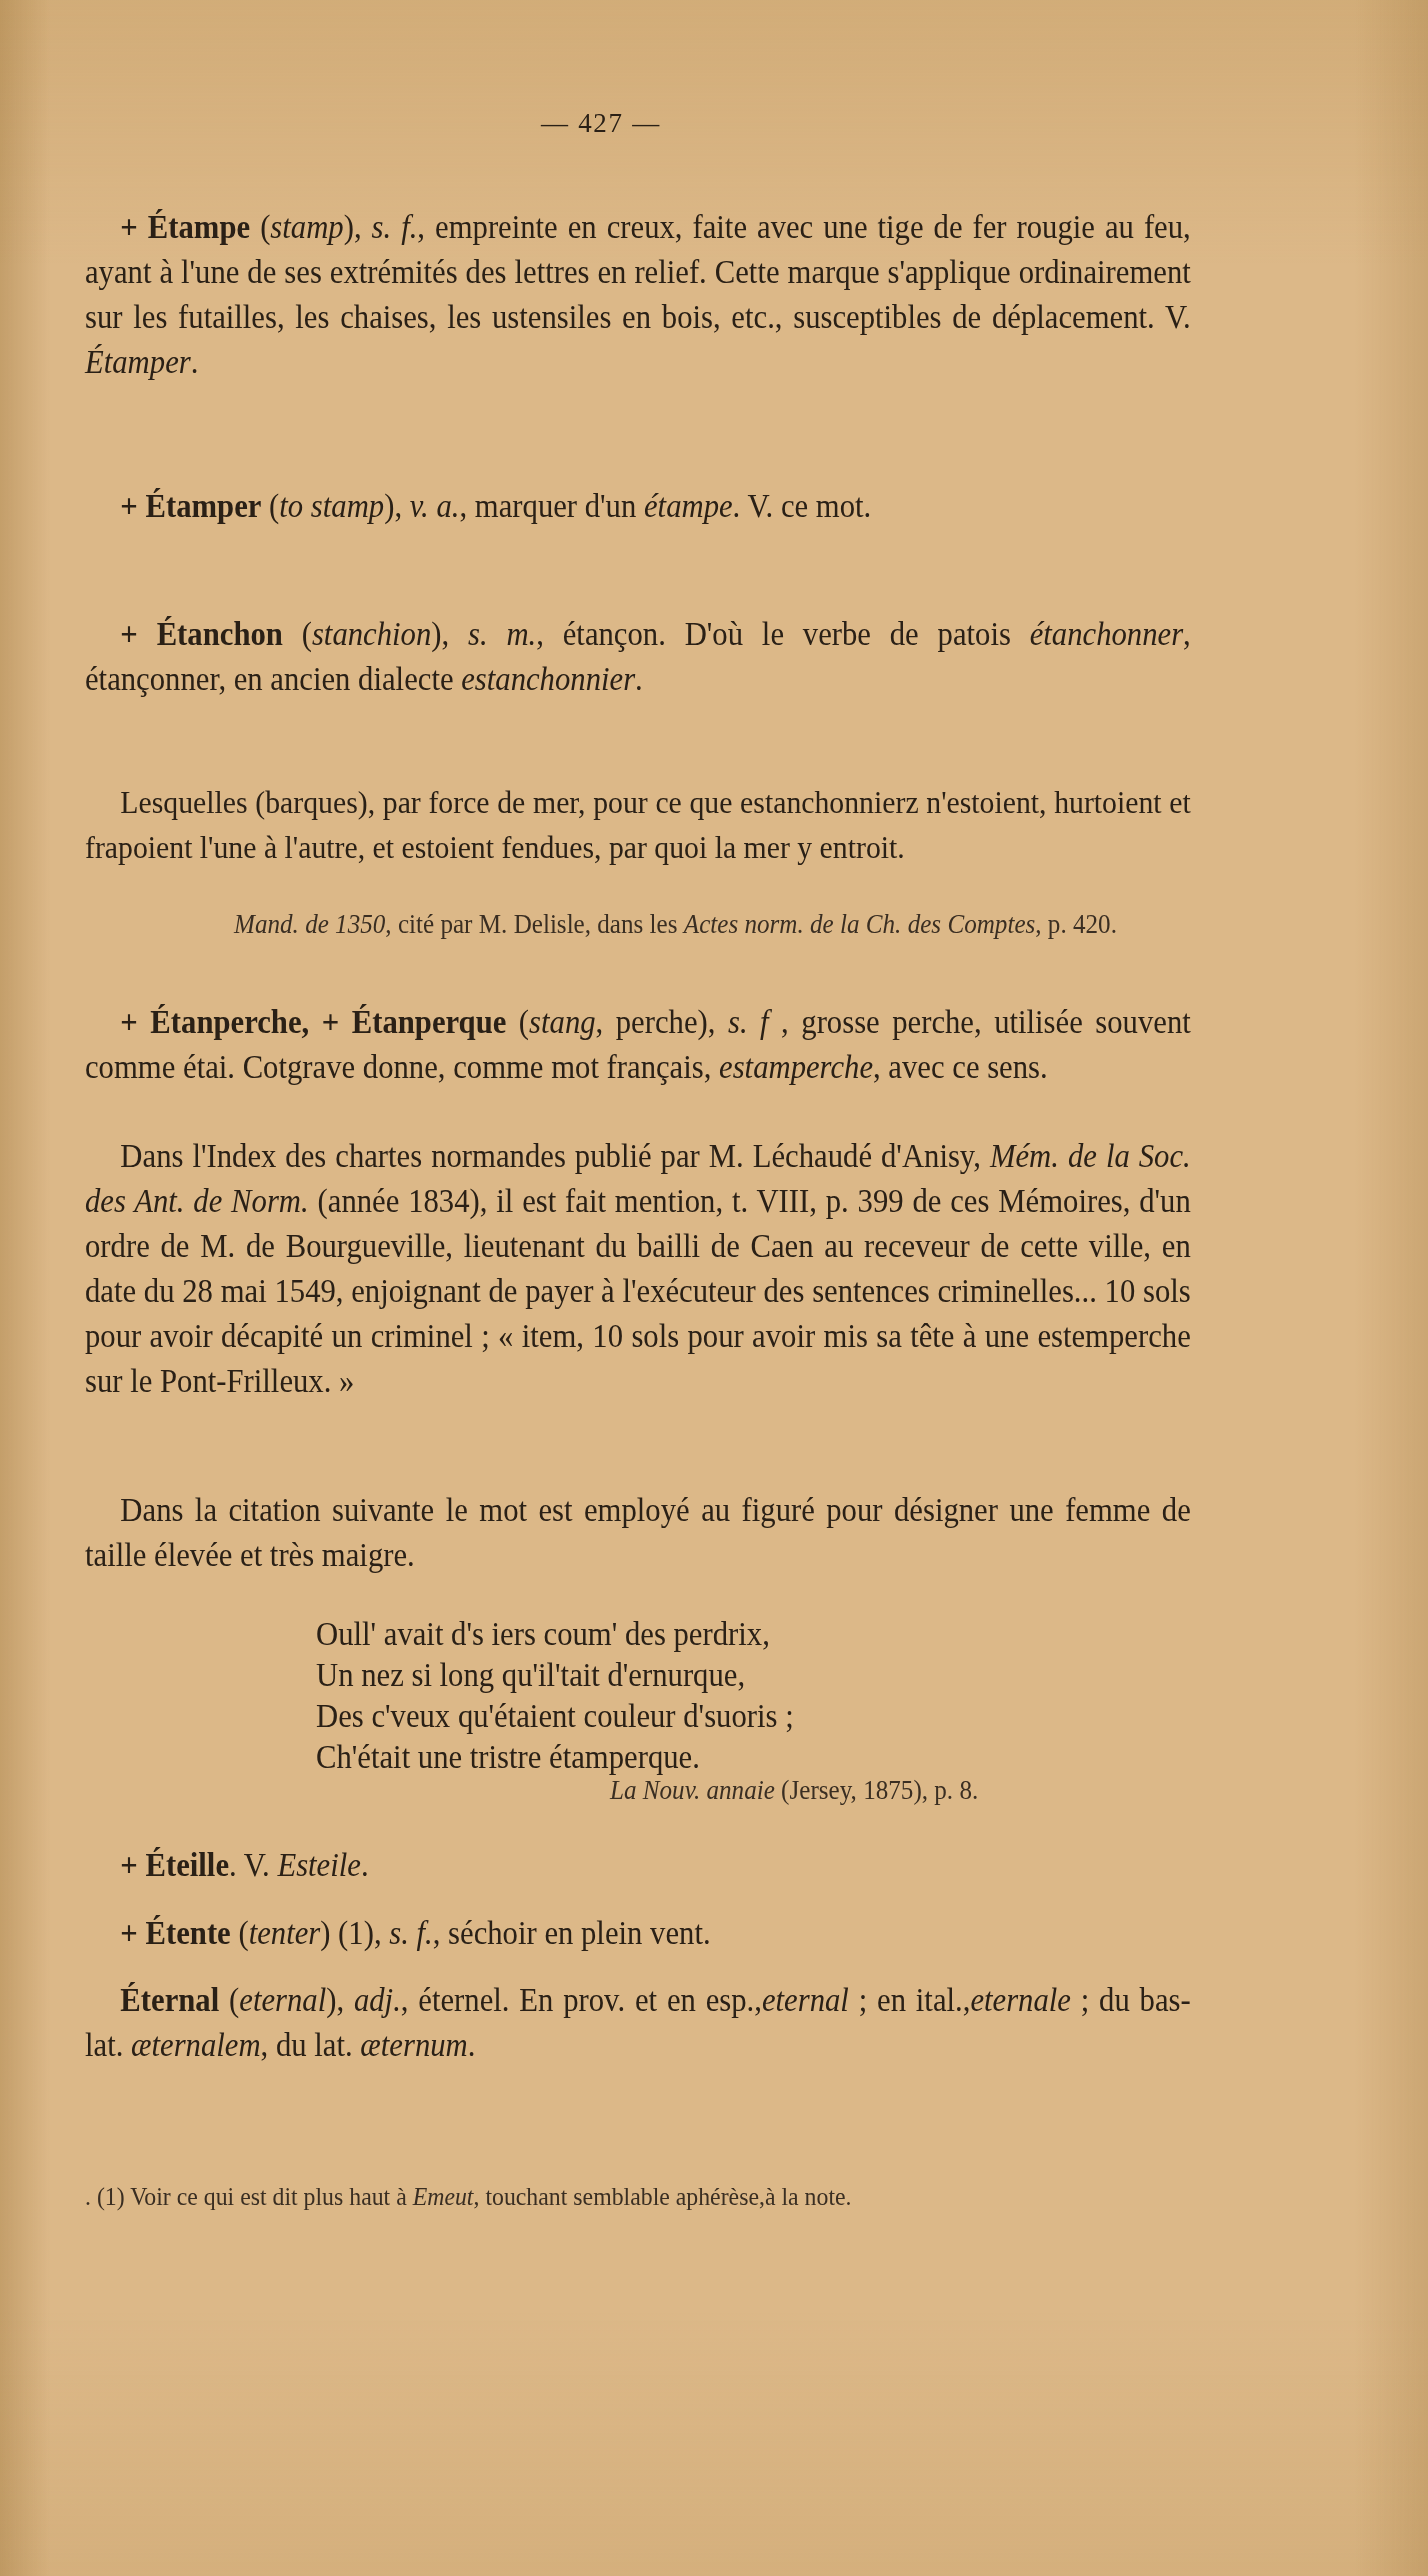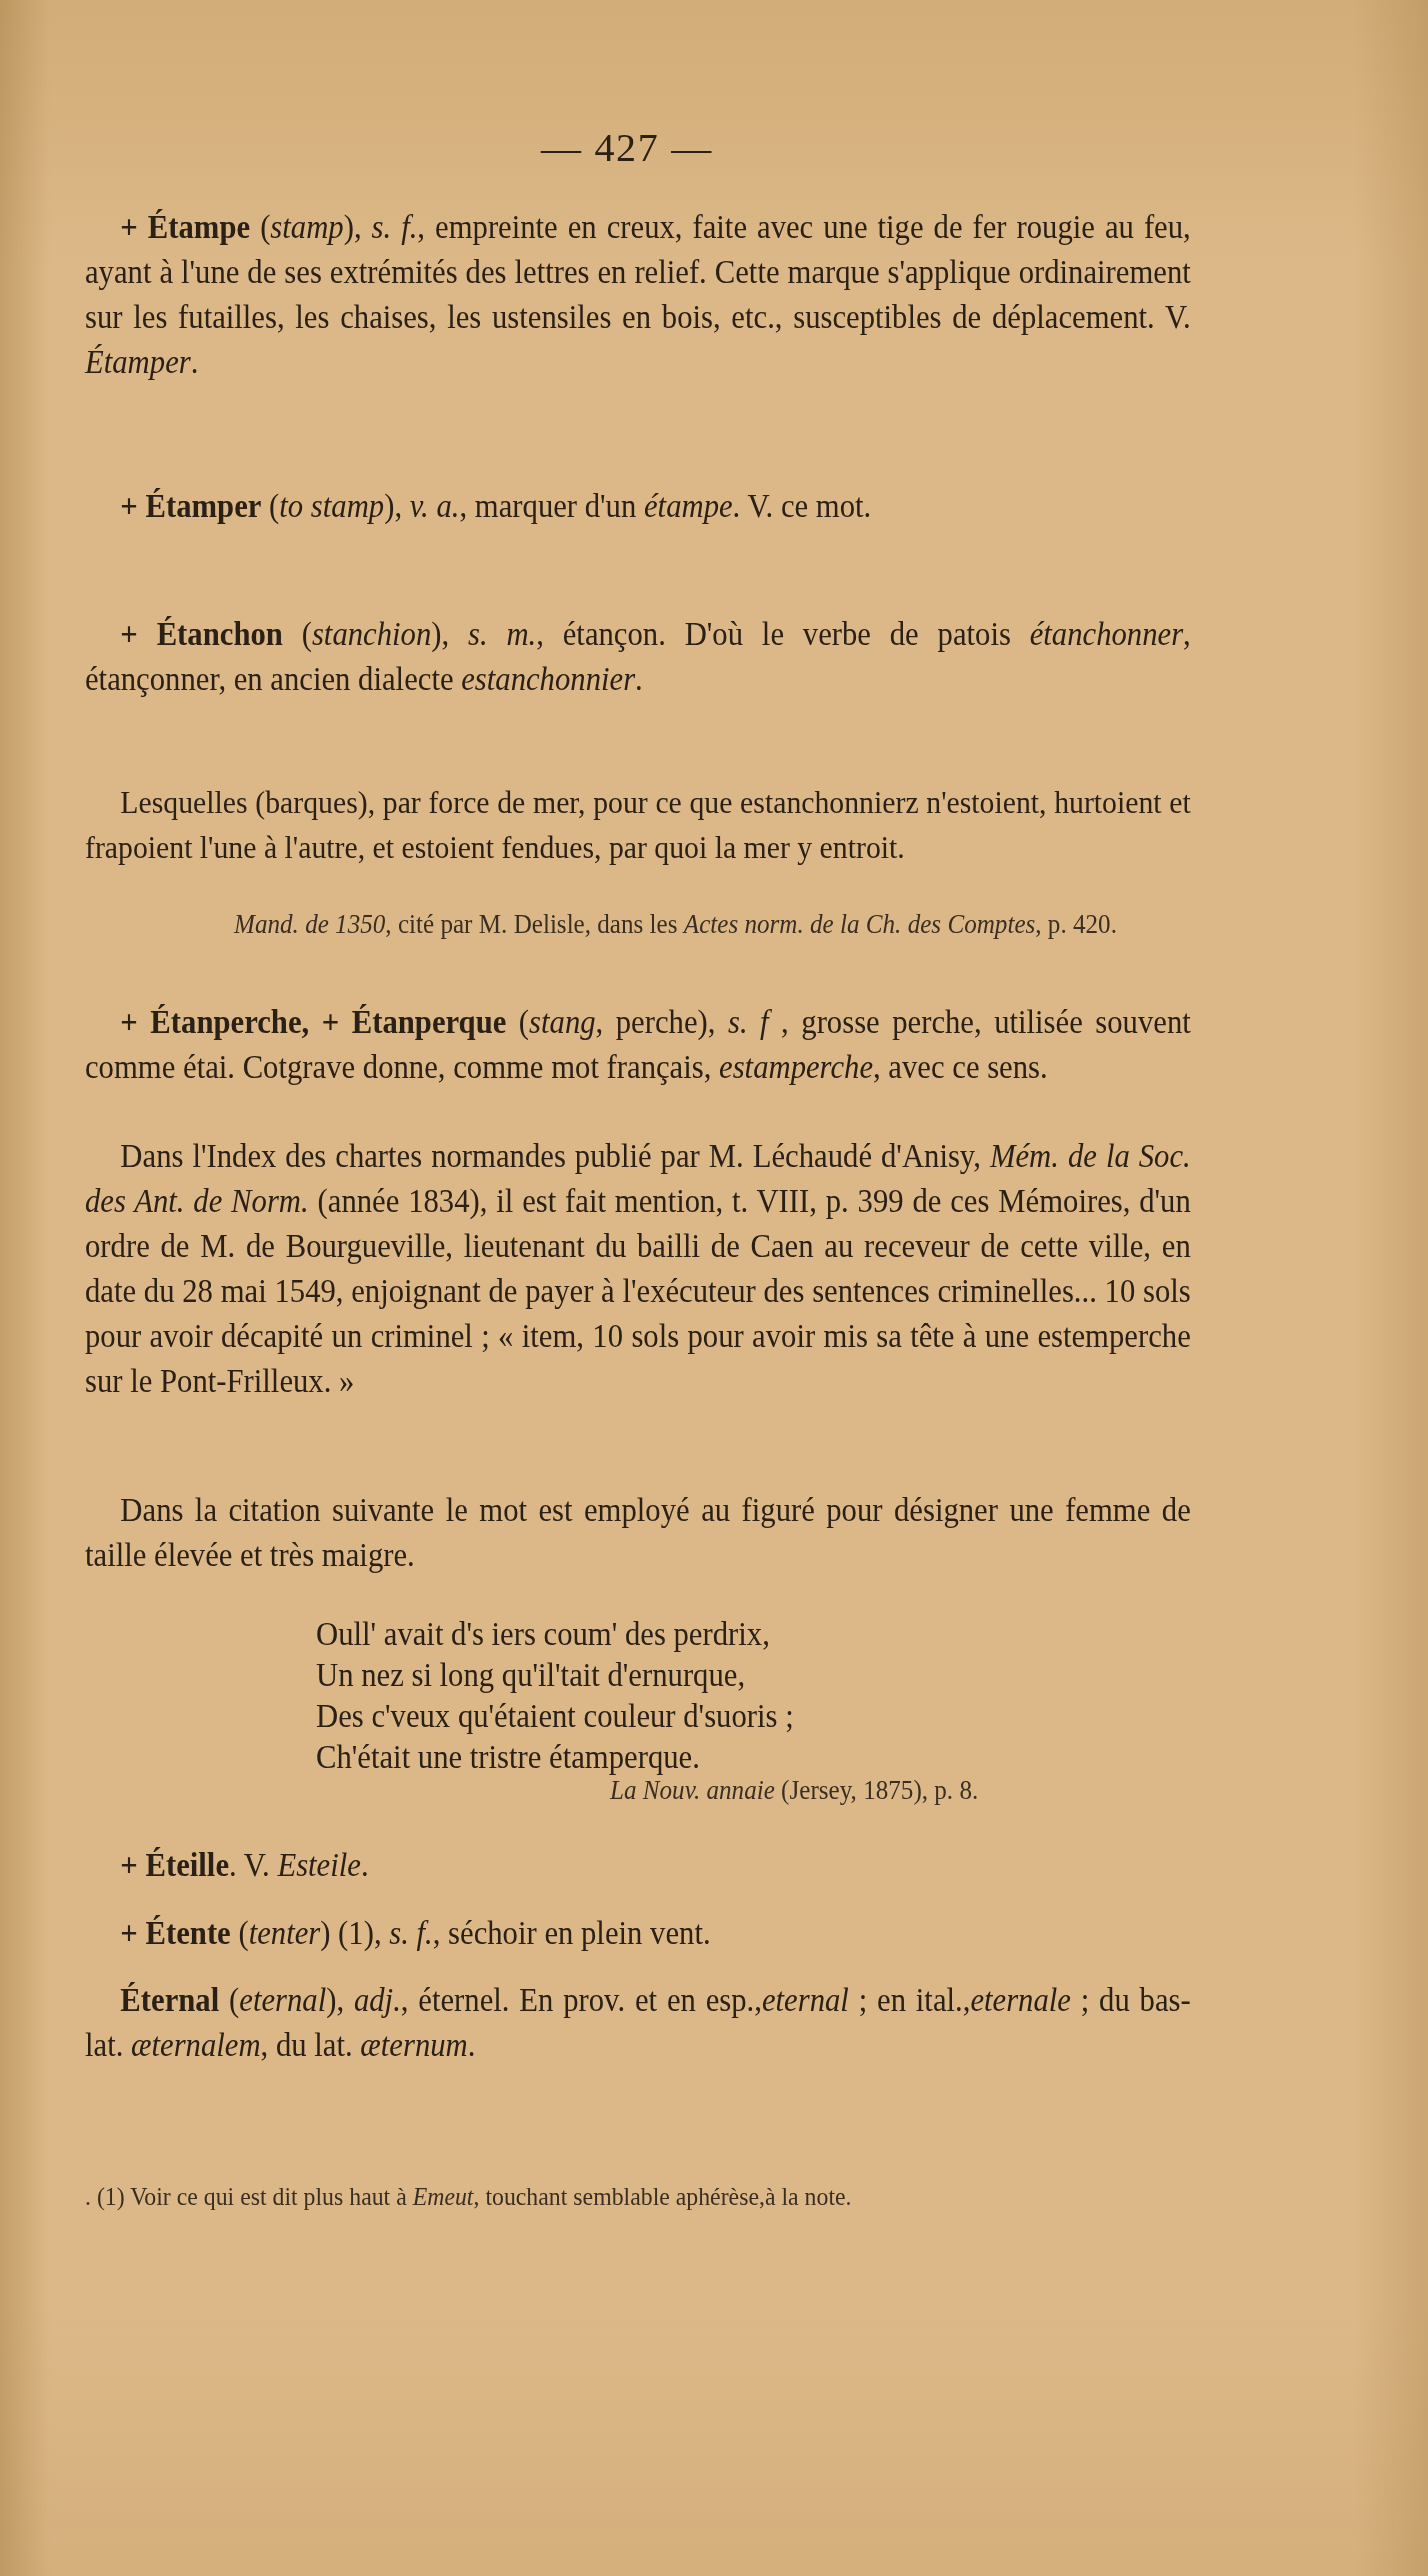--- a/index.html
+++ b/index.html
@@ -16,23 +16,23 @@
     overflow: hidden;
   }
   .page {
     position: absolute;
     left: 85px;
     top: 0;
     width: 1106px;
   }
   .page-number {
     position: absolute;
-    top: 124px;
+    top: 108px;
     left: 456px;
-    font-size: 40px;
+    font-size: 27px;
     letter-spacing: 1.7px;
   }
   .text {
     font-size: 33px;
     line-height: 45px;
     text-align: justify;
     text-align-last: left;
     transform: scaleX(0.93);
     transform-origin: left top;
     width: 1189px;

